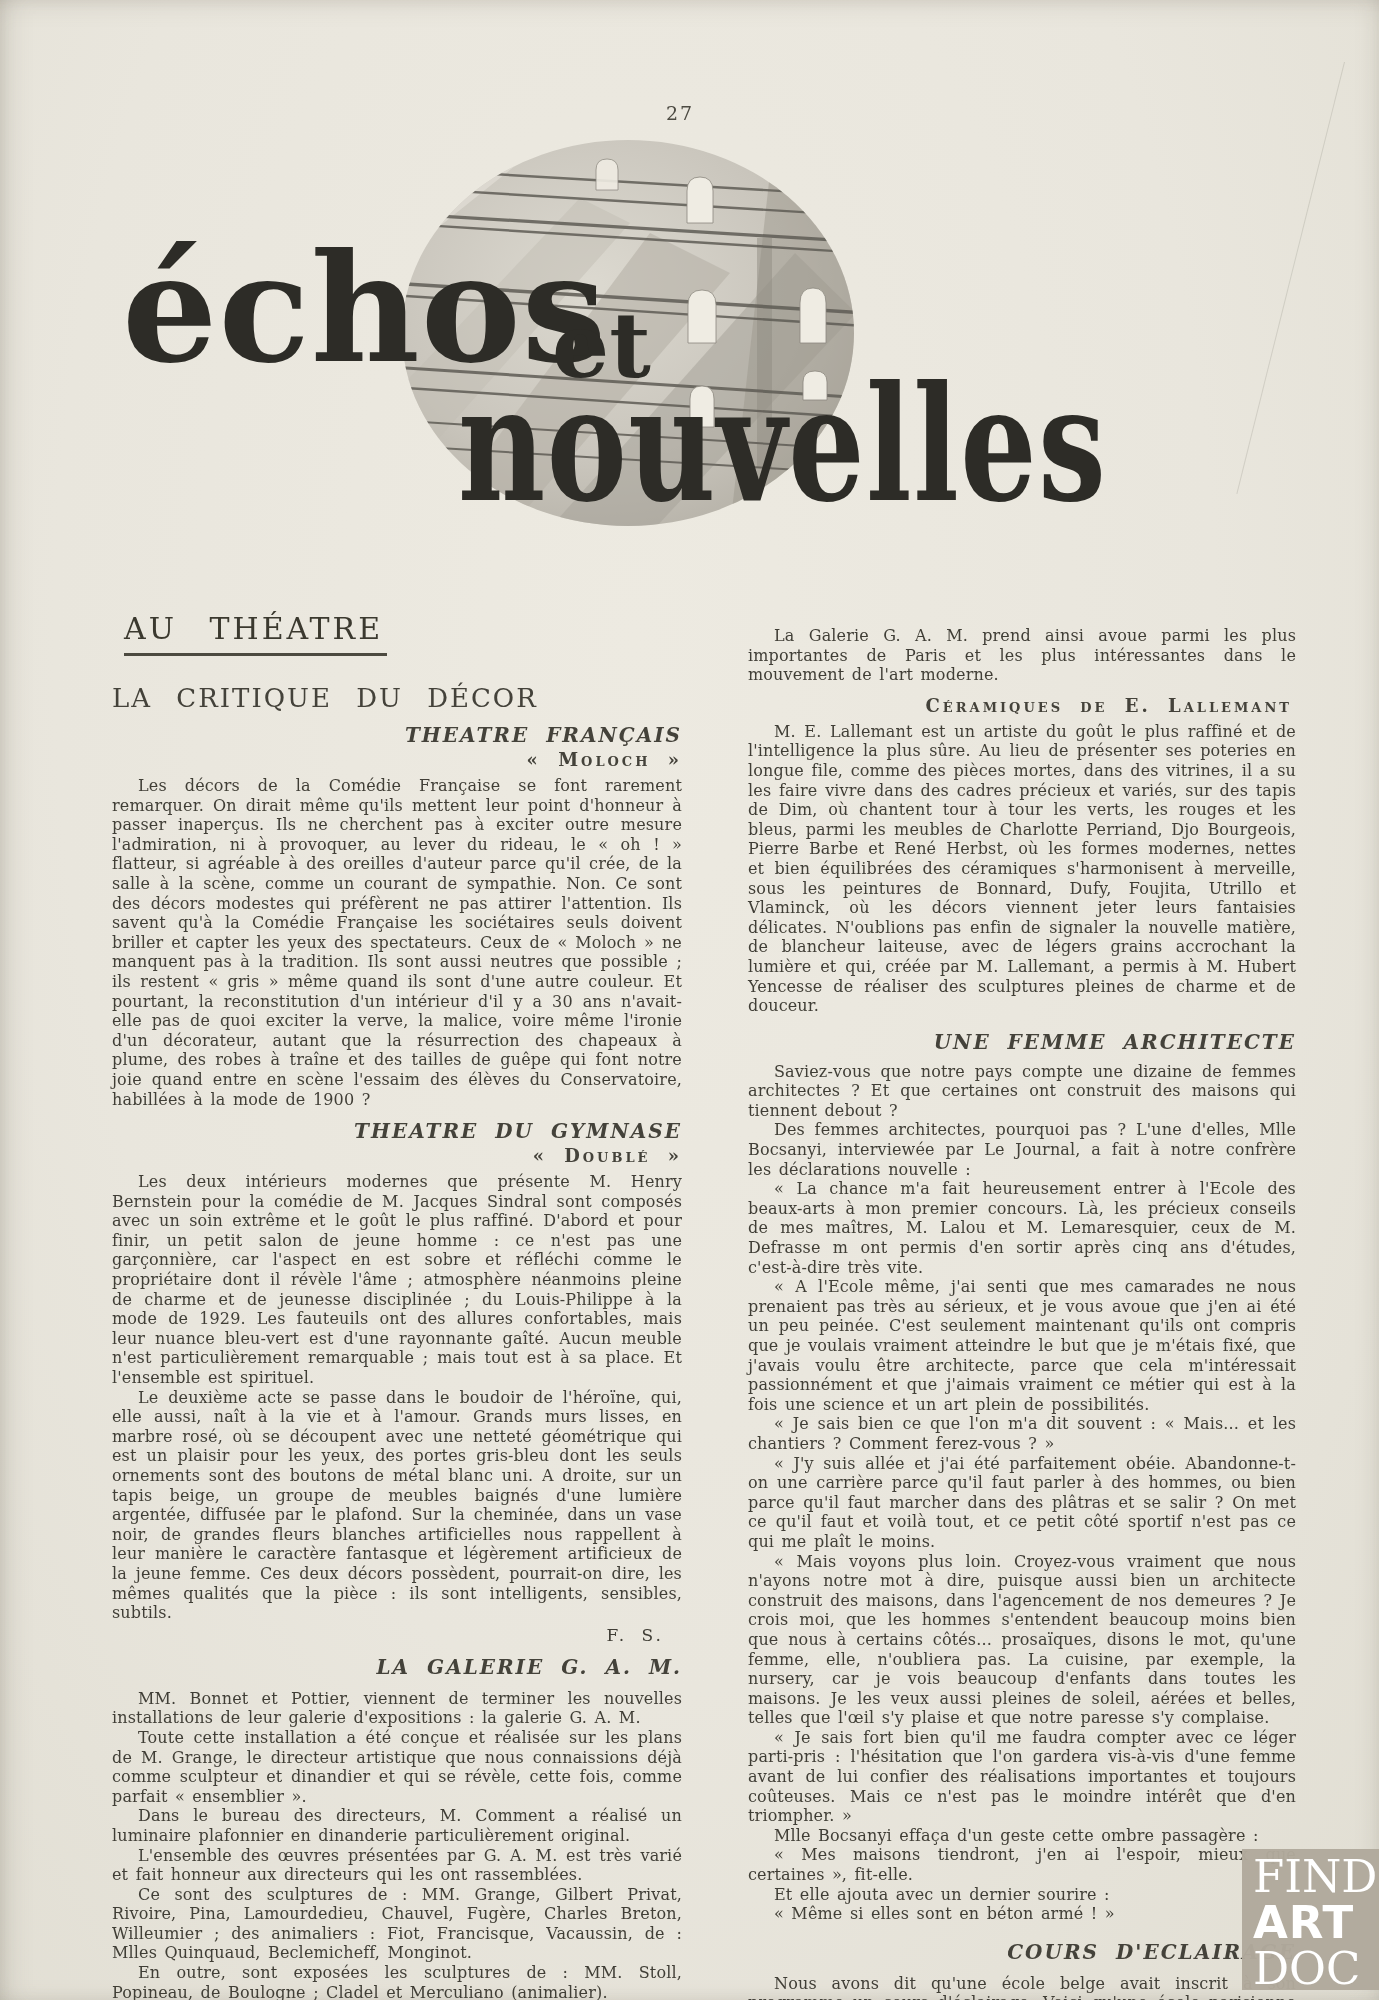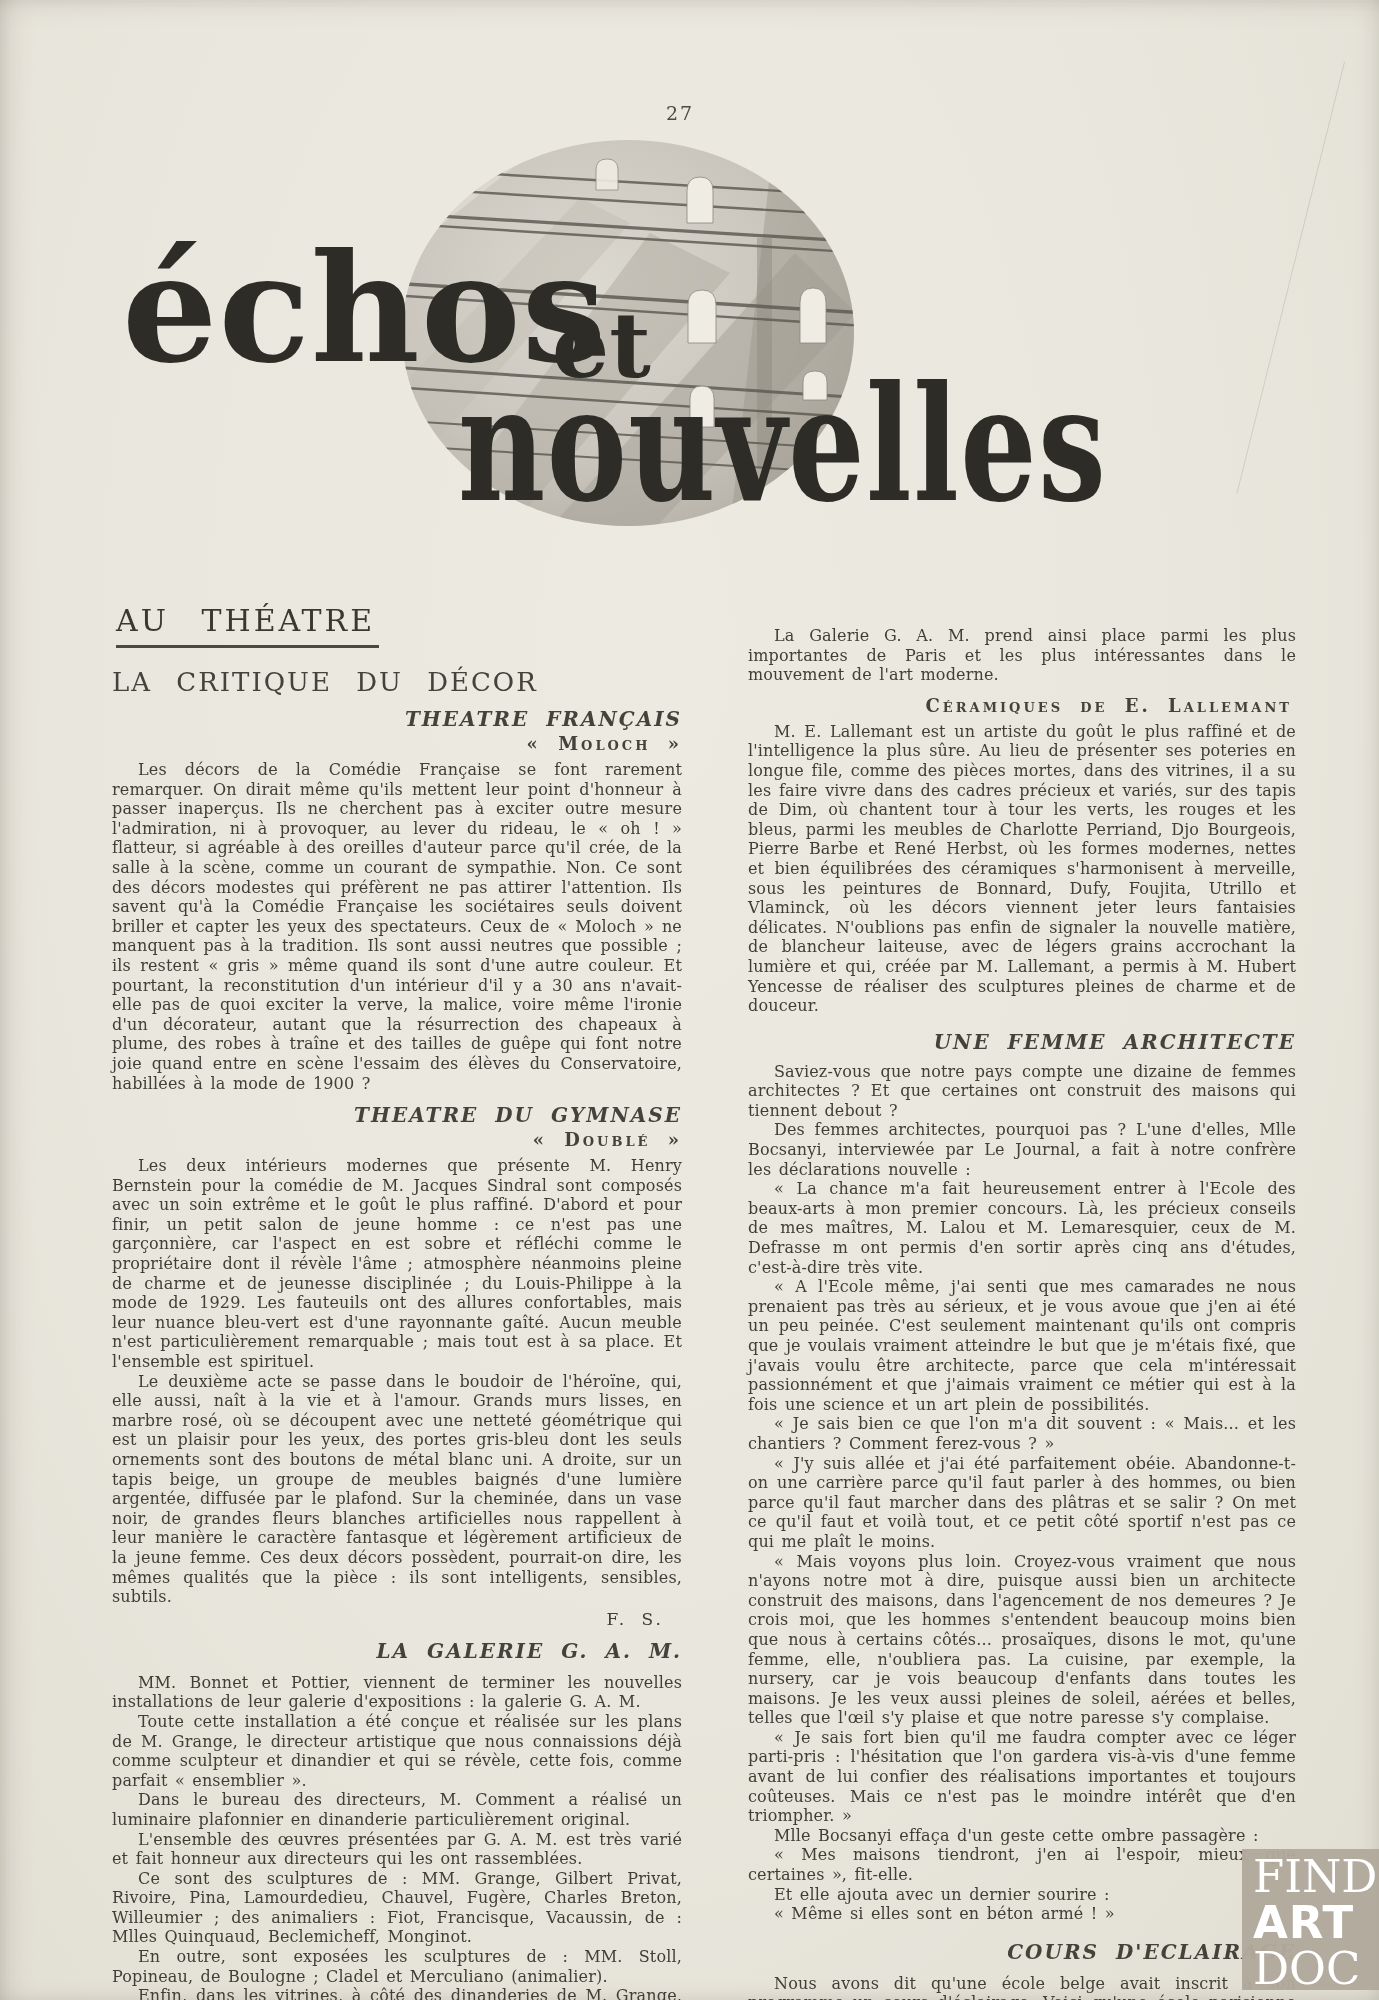--- a/index.html
+++ b/index.html
@@ -25,21 +25,21 @@
   .masthead-photo{position:absolute;left:400px;top:138px;width:456px;height:390px;}
   .mh-word{position:absolute;font-weight:bold;color:#2d2c27;line-height:1;white-space:nowrap;transform-origin:left top;}
   .mh-echos{left:122px;top:233px;font-size:150px;letter-spacing:1px;}
   .mh-et{left:552px;top:300px;font-size:90px;}
   .mh-nouvelles{left:458px;top:364px;font-size:160px;letter-spacing:2px;transform:scaleX(0.75);}
   
   .col{position:absolute;top:599px;}
   .col-left{left:112px;width:570px;}
   .col-right{left:748px;width:548px;top:626px;}
   .section-title{
-    display:inline-block;margin:4px;font-size:30px;font-weight:normal;
+    display:inline-block;margin:12px;font-size:30px;font-weight:normal;
     letter-spacing:3px;word-spacing:20px;color:#3b392f;
     border-bottom:3px solid #4c4a40;padding:0 4px 7px 0;
   }
   .section-subtitle{
     margin:15px 0 0;font-size:26px;font-weight:normal;
     letter-spacing:2px;word-spacing:14px;color:#44423a;
   }
   .h-italic{
     margin:10px 0 0;text-align:right;font-size:20px;font-weight:bold;font-style:italic;
     letter-spacing:2px;word-spacing:8px;color:#44423a;
@@ -145,21 +145,21 @@
     <p class="body-par">MM. Bonnet et Pottier, viennent de terminer les nouvelles installations de leur galerie d'expositions : la galerie G. A. M.</p>
     <p class="body-par">Toute cette installation a été conçue et réalisée sur les plans de M. Grange, le directeur artistique que nous connaissions déjà comme sculpteur et dinandier et qui se révèle, cette fois, comme parfait « ensemblier ».</p>
     <p class="body-par">Dans le bureau des directeurs, M. Comment a réalisé un luminaire plafonnier en dinanderie particulièrement original.</p>
     <p class="body-par">L'ensemble des œuvres présentées par G. A. M. est très varié et fait honneur aux directeurs qui les ont rassemblées.</p>
     <p class="body-par">Ce sont des sculptures de : MM. Grange, Gilbert Privat, Rivoire, Pina, Lamourdedieu, Chauvel, Fugère, Charles Breton, Willeumier ; des animaliers : Fiot, Francisque, Vacaussin, de : Mlles Quinquaud, Beclemicheff, Monginot.</p>
     <p class="body-par">En outre, sont exposées les sculptures de : MM. Stoll, Popineau, de Boulogne ; Cladel et Merculiano (animalier).</p>
     <p class="body-par">Enfin, dans les vitrines, à côté des dinanderies de M. Grange, il y a les très belles verreries de Dumoulin, ainsi que des céramiques des Blessés de l'Atelier Lachenal.</p>
   </div>
 
   <div class="col col-right">
-    <p class="body-par">La Galerie G. A. M. prend ainsi place parmi les plus importantes de Paris et les plus intéressantes dans le mouvement de l'art moderne.</p>
+    <p class="body-par">La Galerie G. A. M. prend ainsi avoue parmi les plus importantes de Paris et les plus intéressantes dans le mouvement de l'art moderne.</p>
 
     <h4 class="h-smallcaps roman">Céramiques de E. Lallemant</h4>
     <p class="body-par">M. E. Lallemant est un artiste du goût le plus raffiné et de l'intelligence la plus sûre. Au lieu de présenter ses poteries en longue file, comme des pièces mortes, dans des vitrines, il a su les faire vivre dans des cadres précieux et variés, sur des tapis de Dim, où chantent tour à tour les verts, les rouges et les bleus, parmi les meubles de Charlotte Perriand, Djo Bourgeois, Pierre Barbe et René Herbst, où les formes modernes, nettes et bien équilibrées des céramiques s'harmonisent à merveille, sous les peintures de Bonnard, Dufy, Foujita, Utrillo et Vlaminck, où les décors viennent jeter leurs fantaisies délicates. N'oublions pas enfin de signaler la nouvelle matière, de blancheur laiteuse, avec de légers grains accrochant la lumière et qui, créée par M. Lallemant, a permis à M. Hubert Yencesse de réaliser des sculptures pleines de charme et de douceur.</p>
 
     <h3 class="h-italic" style="margin:14px 0 8px;">UNE FEMME ARCHITECTE</h3>
     <p class="body-par">Saviez-vous que notre pays compte une dizaine de femmes architectes ? Et que certaines ont construit des maisons qui tiennent debout ?</p>
     <p class="body-par">Des femmes architectes, pourquoi pas ? L'une d'elles, Mlle Bocsanyi, interviewée par Le Journal, a fait à notre confrère les déclarations nouvelle :</p>
     <p class="body-par">« La chance m'a fait heureusement entrer à l'Ecole des beaux-arts à mon premier concours. Là, les précieux conseils de mes maîtres, M. Lalou et M. Lemaresquier, ceux de M. Defrasse m ont permis d'en sortir après cinq ans d'études, c'est-à-dire très vite.</p>
     <p class="body-par">« A l'Ecole même, j'ai senti que mes camarades ne nous prenaient pas très au sérieux, et je vous avoue que j'en ai été un peu peinée. C'est seulement maintenant qu'ils ont compris que je voulais vraiment atteindre le but que je m'étais fixé, que j'avais voulu être architecte, parce que cela m'intéressait passionnément et que j'aimais vraiment ce métier qui est à la fois une science et un art plein de possibilités.</p>
     <p class="body-par">« Je sais bien ce que l'on m'a dit souvent : « Mais... et les chantiers ? Comment ferez-vous ? »</p>

